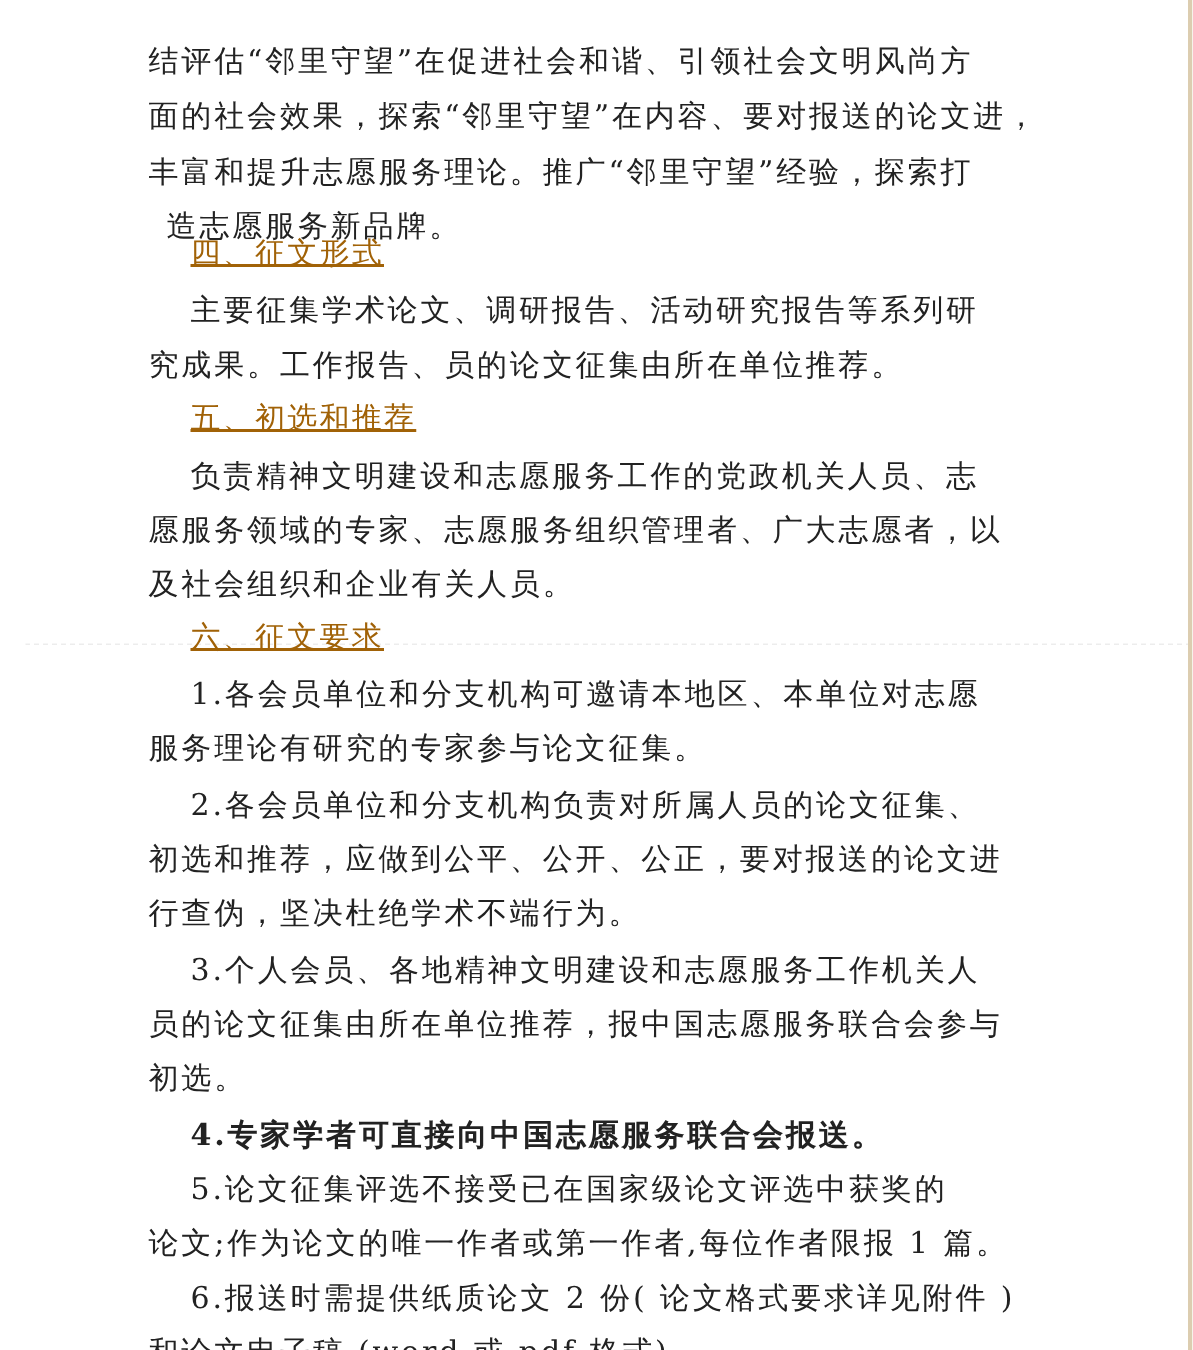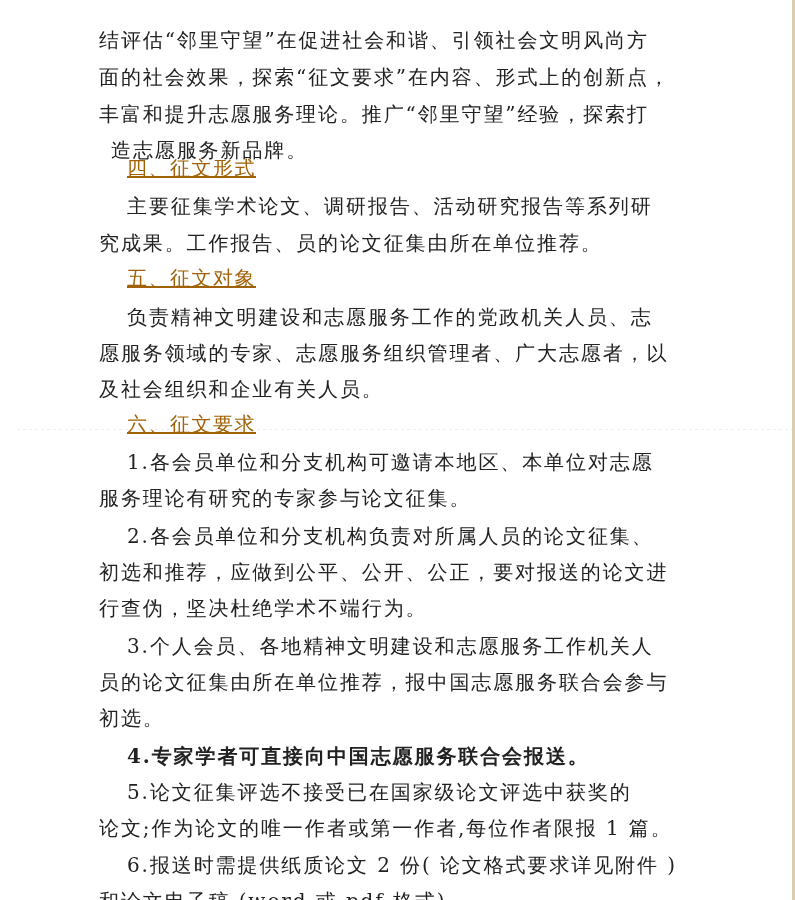--- a/index.html
+++ b/index.html
@@ -73,30 +73,30 @@
   </style>
 </head>
 <body>
 
 <div class="page">
   <div class="scan-line"></div>
 
   <div class="content">
 
     <div class="line" style="top:18px;">结评估“邻里守望”在促进社会和谐、引领社会文明风尚方</div>
-    <div class="line" style="top:55px;">面的社会效果，探索“征文要求”在内容、形式上的创新点，</div>
+    <div class="line" style="top:55px;">面的社会效果，探索“邻里守望”在内容、要对报送的论文进，</div>
     <div class="line" style="top:92px;">丰富和提升志愿服务理论。推广“邻里守望”经验，探索打</div>
     <div class="line" style="top:128px;margin-left:12px;">造志愿服务新品牌。</div>
 
     <div class="heading" style="top:146px;">四、征文形式</div>
 
     <div class="line indent" style="top:184px;">主要征集学术论文、调研报告、活动研究报告等系列研</div>
     <div class="line" style="top:221px;">究成果。工作报告、员的论文征集由所在单位推荐。</div>
 
-    <div class="heading" style="top:256px;">五、征文对象</div>
+    <div class="heading" style="top:256px;">五、初选和推荐</div>
 
     <div class="line indent" style="top:295px;">负责精神文明建设和志愿服务工作的党政机关人员、志</div>
     <div class="line" style="top:331px;">愿服务领域的专家、志愿服务组织管理者、广大志愿者，以</div>
     <div class="line" style="top:367px;">及社会组织和企业有关人员。</div>
 
     <div class="heading" style="top:402px;">六、征文要求</div>
 
     <div class="line indent" style="top:440px;text-align:center;">1.各会员单位和分支机构可邀请本地区、本单位对志愿</div>
     <div class="line" style="top:476px;">服务理论有研究的专家参与论文征集。</div>
 

